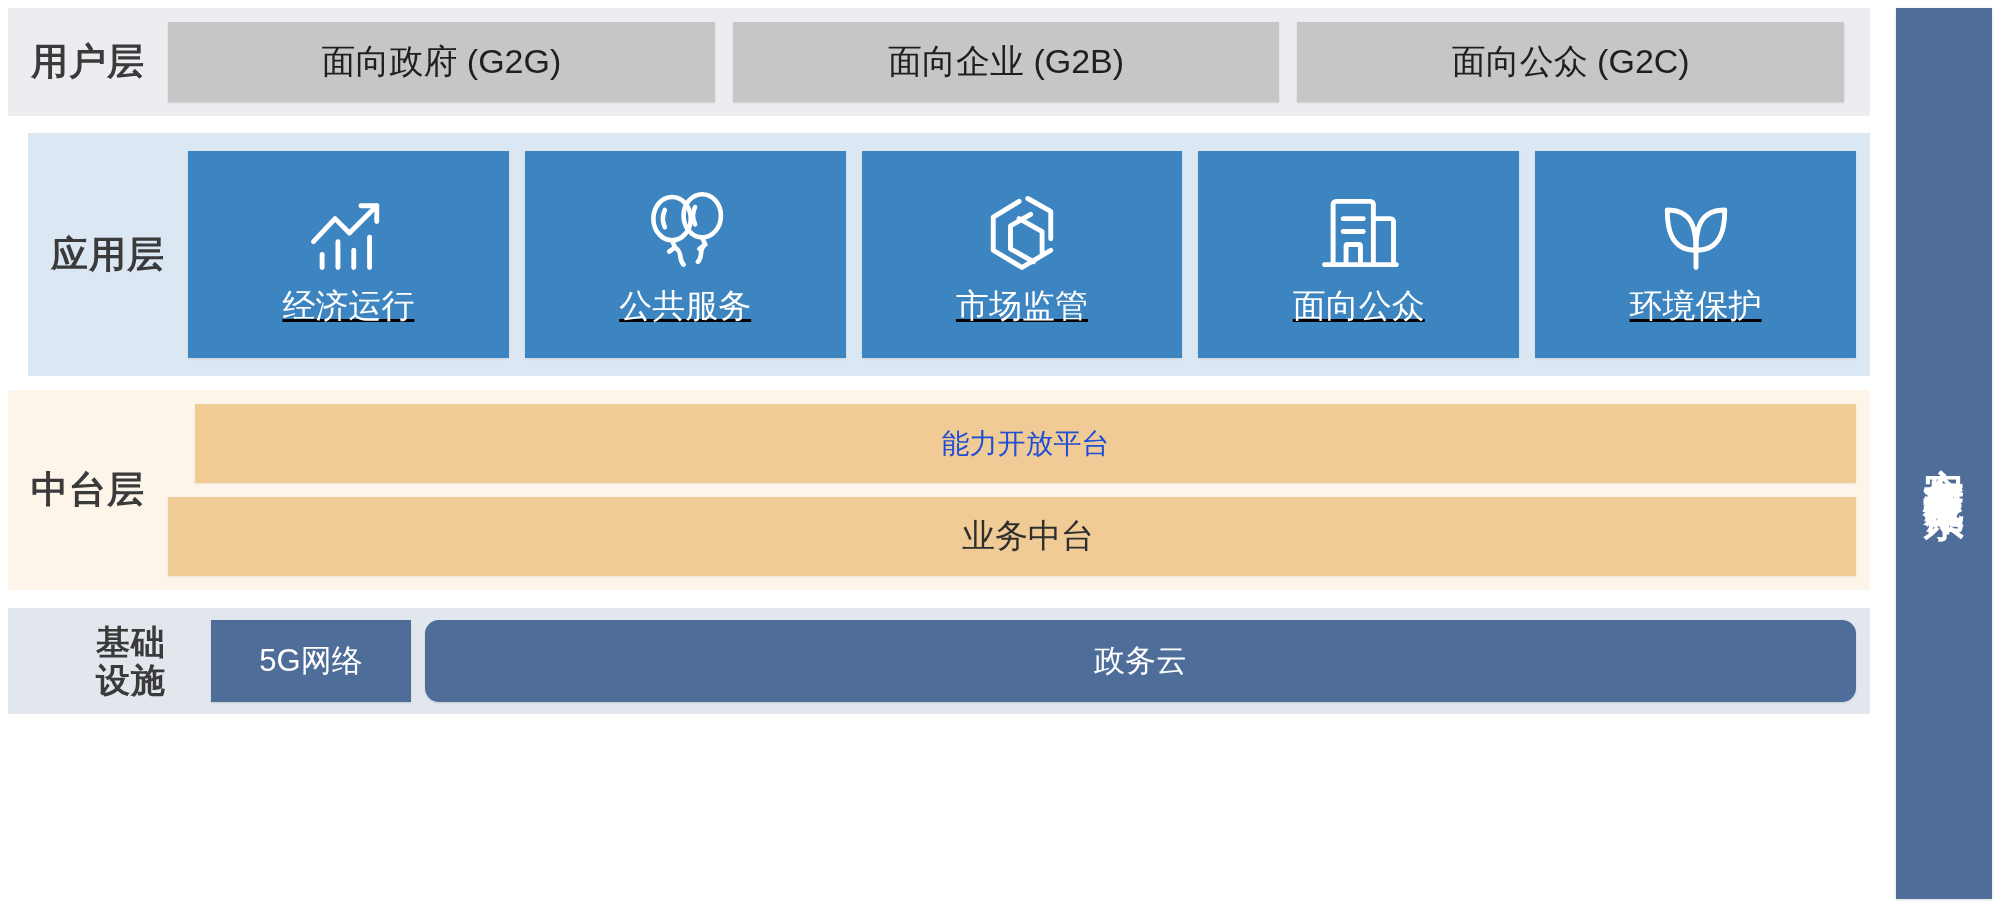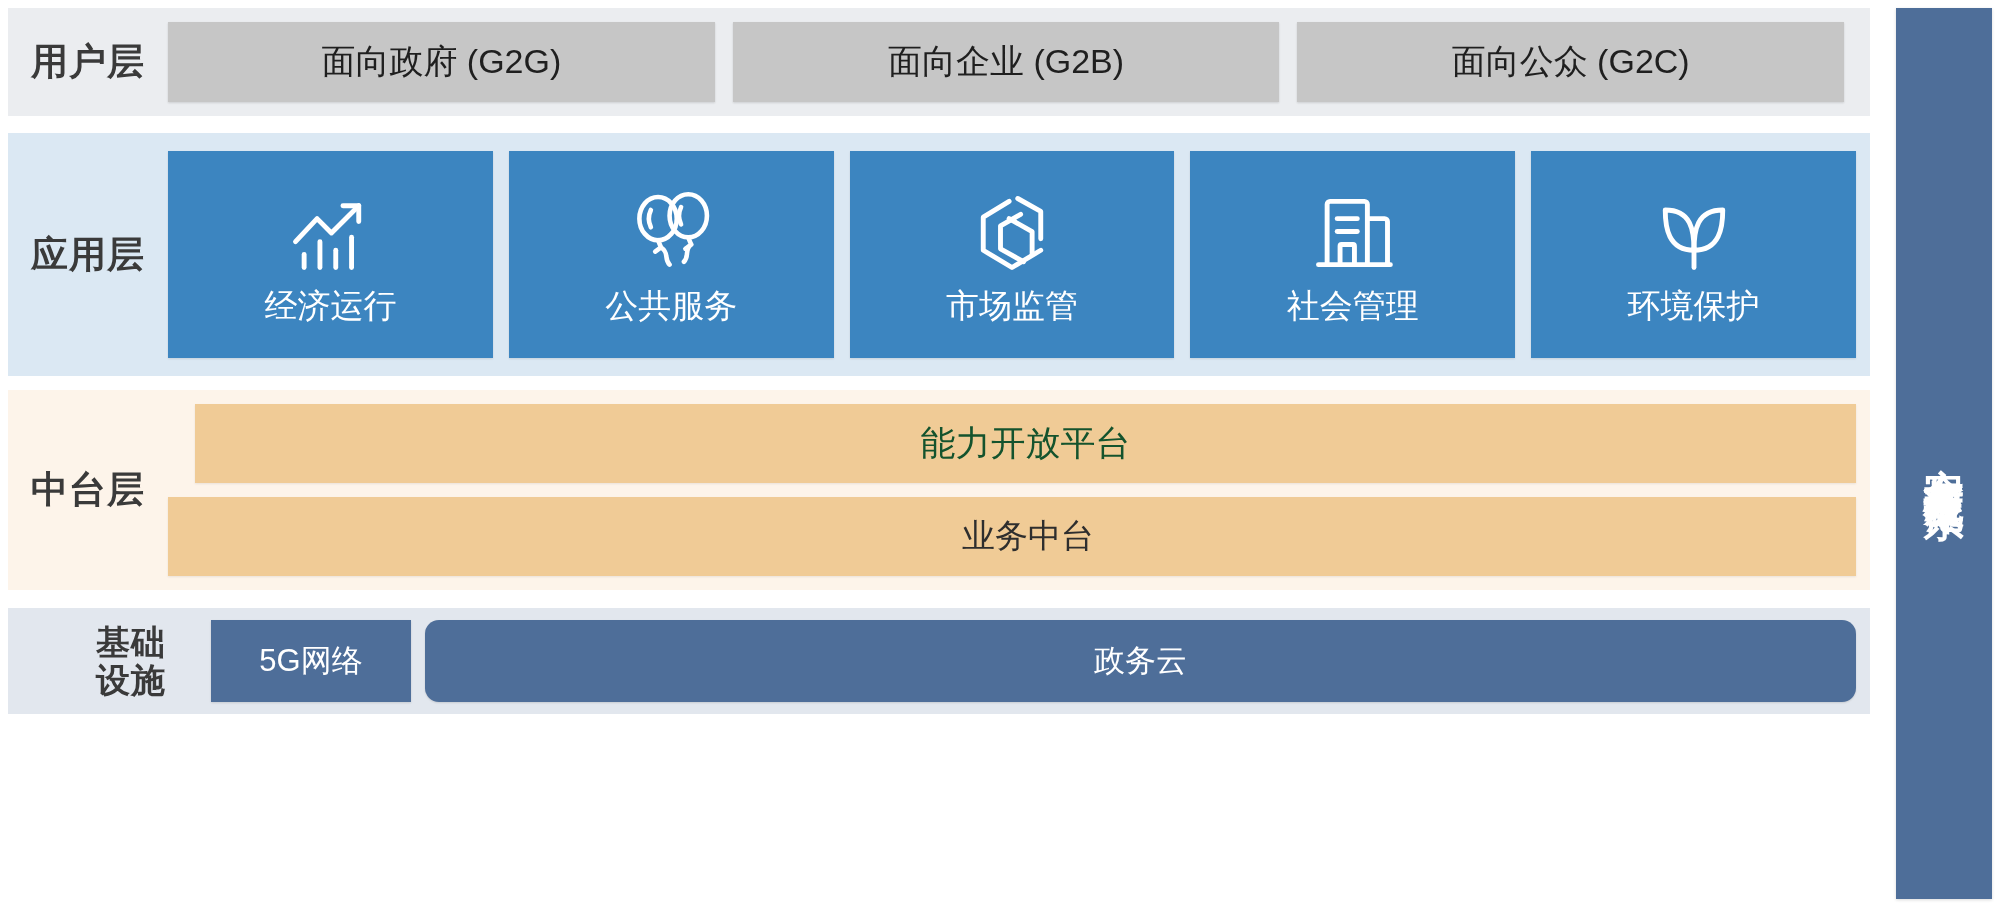--- a/index.html
+++ b/index.html
@@ -78,24 +78,26 @@
     align-items: center;
     justify-content: center;
     box-shadow: 0 1px 2px rgba(0,0,0,0.13);
   }
 
   
   .band-app {
     top: 133px;
     height: 243px;
     background: #dbe8f3;
+    margin-left: 20px;
   }
   .band-app .band-body {
     gap: 16px;
     padding: 18px 14px 18px 0;
+    text-decoration: underline;
   }
   .app-card {
     flex: 1 1 0;
     background: #3c85c0;
     display: flex;
     flex-direction: column;
     align-items: center;
     justify-content: center;
     gap: 10px;
     box-shadow: 0 1px 2px rgba(0,0,0,0.10);
@@ -119,22 +121,22 @@
     background: #fdf4ea;
   }
   .band-mid .band-body {
     flex-direction: column;
     gap: 14px;
     padding: 14px 14px 14px 0;
   }
   .mid-wide {
     flex: 1 1 0;
     background: #f0cb96;
-    color: #14532d;
-    font-size: 35px;
+    color: #1d4ed8;
+    font-size: 28px;
     display: flex;
     align-items: center;
     justify-content: center;
     box-shadow: 0 1px 2px rgba(0,0,0,0.08);
     margin-left: 27px;
   }
   .mid-row {
     flex: 1 1 0;
     display: flex;
     gap: 18px;
@@ -264,21 +266,21 @@
           <span class="app-icon">
             <svg viewBox="0 0 64 64" fill="none" stroke="#ffffff" stroke-width="3.4" stroke-linecap="round" stroke-linejoin="round">
               <path d="M14 54 L14 12 a2 2 0 0 1 2 -2 L40 10 a2 2 0 0 1 2 2 L42 54"></path>
               <path d="M42 22 L54 22 a2 2 0 0 1 2 2 L56 54"></path>
               <line x1="8" y1="54" x2="58" y2="54"></line>
               <line x1="21" y1="22" x2="35" y2="22"></line>
               <line x1="21" y1="31" x2="35" y2="31"></line>
               <path d="M23 54 L23 41 a1 1 0 0 1 1 -1 L32 40 a1 1 0 0 1 1 1 L33 54"></path>
             </svg>
           </span>
-          <span class="app-card-label">社会管理</span>
+          <span class="app-card-label">面向公众</span>
         </div>
 
         <div class="app-card">
           <span class="app-icon">
             <svg viewBox="0 0 64 64" fill="none" stroke="#ffffff" stroke-width="3.4" stroke-linecap="round" stroke-linejoin="round">
               <path d="M32 44 C14 44 12 28 12 16 C30 16 32 30 32 44 Z"></path>
               <path d="M32 44 C50 44 52 28 52 16 C34 16 32 30 32 44 Z"></path>
               <line x1="32" y1="44" x2="32" y2="56"></line>
             </svg>
           </span>

